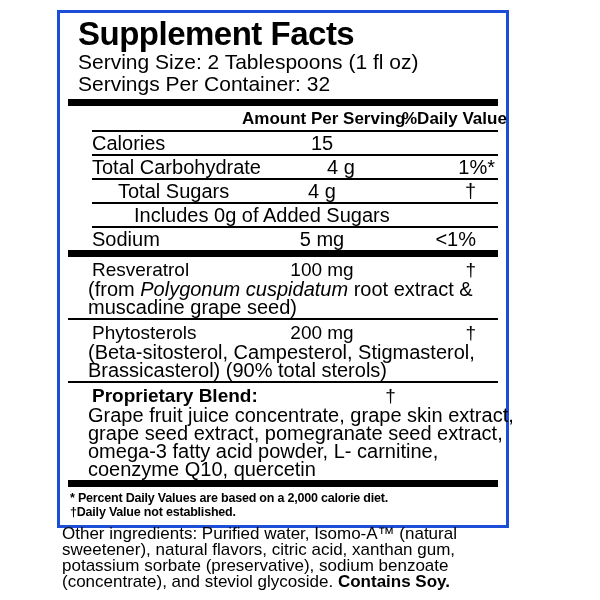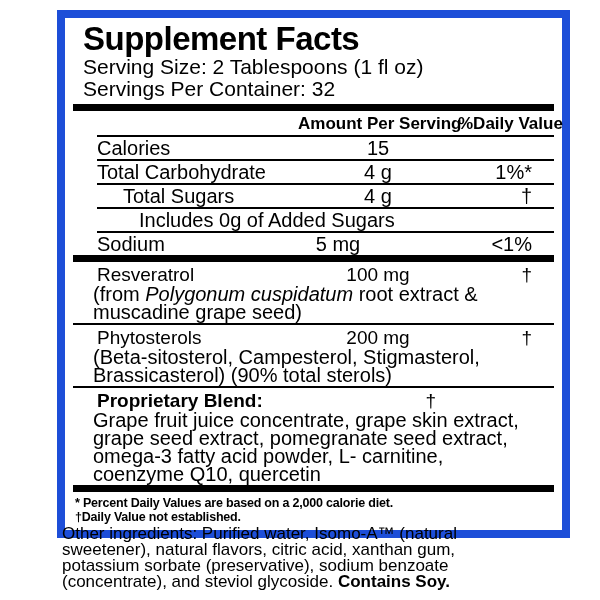--- a/index.html
+++ b/index.html
@@ -1,40 +1,40 @@
 <!DOCTYPE html>
 <html><head>
 <meta charset="utf-8">
 <style>
   * { margin:0; padding:0; box-sizing:border-box; }
   html,body { width:600px; height:600px; background:#ffffff; color:#000000;
     font-family:"Liberation Sans","DejaVu Sans",sans-serif; overflow:hidden; position:relative; }
 
   .label-box {
-    position:absolute; left:57px; top:10px; width:513px;
-    border:8px solid #1d4ed8; background:#fff; padding:2px 8px 3px;
+    position:absolute; left:57px; top:10px; width:452px;
+    border:3px solid #1d4ed8; background:#fff; padding:2px 8px 3px;
   }
 
   .title { font-size:33px; line-height:34px; font-weight:bold; letter-spacing:-0.5px;
     padding:2px 0 0 10px; white-space:nowrap; }
   .serving-line { font-size:21px; line-height:22px; padding-left:10px; white-space:nowrap; }
 
   .thick-bar { height:7px; background:#000; margin-top:4px; }
   .thick-bar.mid { margin-top:0; }
 
   .grid { display:grid; grid-template-columns:1fr 160px 96px; align-items:baseline;margin-left:24px; }
   .c-name  { white-space:nowrap; }
   .c-amount{ text-align:center; white-space:nowrap; }
   .c-dv    { text-align:right; padding-right:22px; white-space:nowrap; }
 
   .col-header { font-weight:bold; font-size:17px; line-height:18px;
     padding:4px 0 2px; border-bottom:2px solid #000; }
 
   .row { border-bottom:2px solid #000; }
-  .row.no-rule { border-bottom:none;gap:40px; }
+  .row.no-rule { border-bottom:none; }
   .row-line { font-size:20px; line-height:20px; padding:1px 0; }
   .indent1 { padding-left:26px; }
   .indent2 { padding-left:42px; }
   .full-span { grid-column:1 / -1; }
 
   .block { padding:2px 0; }
   .block .main { font-size:19px; line-height:21px; }
   .desc { font-size:20px; line-height:18px; padding-left:20px; white-space:nowrap; }
   .italic { font-style:italic; }
   .bold-name { font-weight:bold; }

